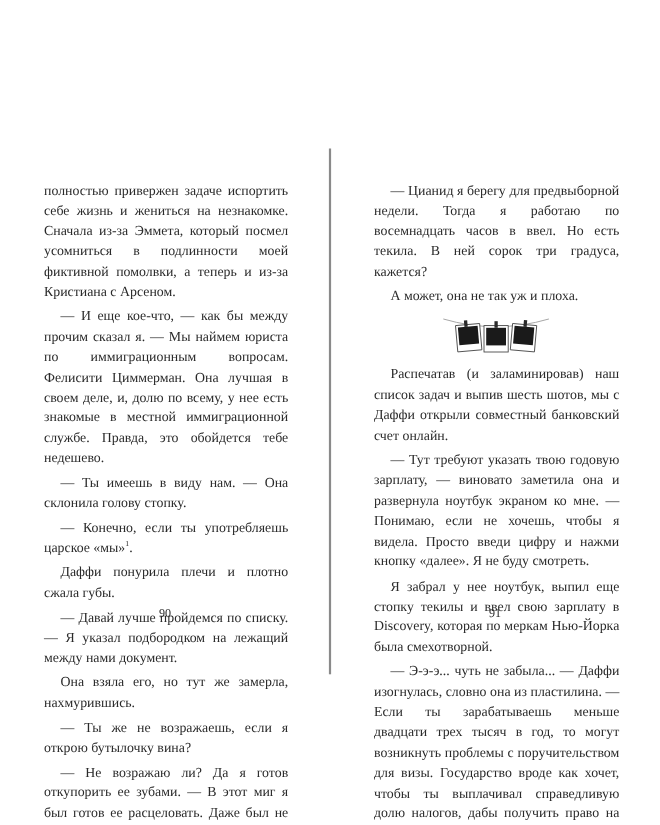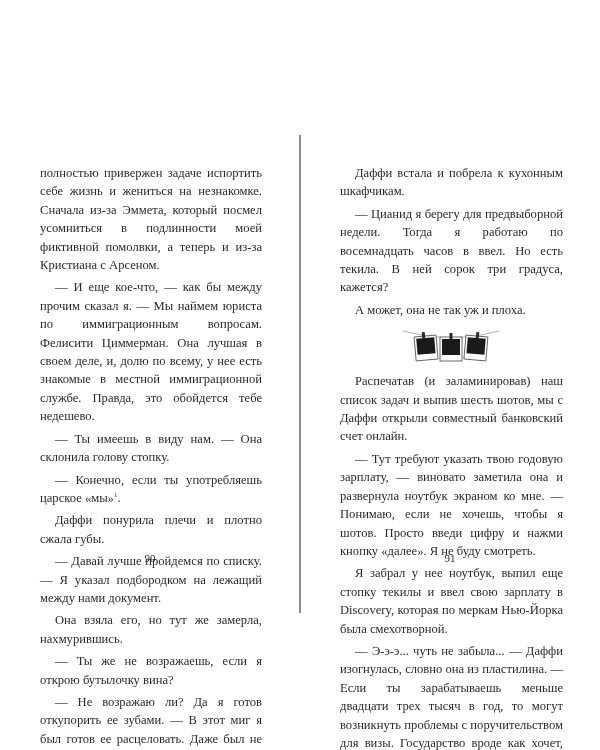--- a/index.html
+++ b/index.html
@@ -124,21 +124,20 @@
     </div>
 
     <div class="footnote-rule"></div>
     <p class="footnote"><sup class="fn-num">1</sup> <span>Монархи использовали так называемое «множественное величие» — местоимение «мы» вместо «я», говоря о себе.</span></p>
   </div>
 
   <div class="page-number left">90</div>
 
   <div class="page page-right">
     <div class="body-text">
-      <p>Даффи встала и побрела к кухонным шкафчикам.</p>
       <p class="dialog">— Цианид я берегу для предвыборной недели. Тогда я работаю по восемнадцать часов в ввел. Но есть текила. В ней сорок три градуса, кажется?</p>
       <p>А может, она не так уж и плоха.</p>
     </div>
 
     <div class="ornament">
       <svg width="100" height="38" viewBox="0 0 100 38" xmlns="http://www.w3.org/2000/svg">
 
         <path d="M2 6 Q50 20 98 6" fill="none" stroke="#9a9a9a" stroke-width="0.8"></path>
 
         <g transform="rotate(-5 25 22)">
@@ -156,21 +155,21 @@
         <g transform="rotate(5 75 22)">
           <rect x="64" y="11" width="22" height="24" fill="#ffffff" stroke="#444" stroke-width="0.8"></rect>
           <rect x="66" y="13" width="18" height="16" fill="#1a1a1a"></rect>
           <rect x="74" y="7" width="3" height="6" fill="#2a2a2a"></rect>
         </g>
       </svg>
     </div>
 
     <div class="body-text">
       <p>Распечатав (и заламинировав) наш список задач и выпив шесть шотов, мы с Даффи открыли совместный банковский счет онлайн.</p>
-      <p class="dialog">— Тут требуют указать твою годовую зарплату, — виновато заметила она и развернула ноутбук экраном ко мне. — Понимаю, если не хочешь, чтобы я шотов. Просто введи цифру и нажми кнопку «далее». Я не буду смотреть.</p>
+      <p class="dialog">— Тут требуют указать твою годовую зарплату, — виновато заметила она и развернула ноутбук экраном ко мне. — Понимаю, если не хочешь, чтобы я видела. Просто введи цифру и нажми кнопку «далее». Я не буду смотреть.</p>
       <p>Я забрал у нее ноутбук, выпил еще стопку текилы и ввел свою зарплату в Discovery, которая по меркам Нью-Йорка была смехотворной.</p>
       <p class="dialog">— Э-э-э... чуть не забыла... — Даффи изогнулась, словно она из пластилина. — Если ты зарабатываешь меньше двадцати трех тысяч в год, то могут возникнуть проблемы с поручительством для визы. Государство вроде как хочет, чтобы ты выплачивал справедливую долю налогов, дабы получить право на прошение. Придется подгрузить несколько последних налоговых деклараций.</p>
     </div>
   </div>
 
   <div class="page-number right">91</div>
 
 </div>
 
 </body></html>

